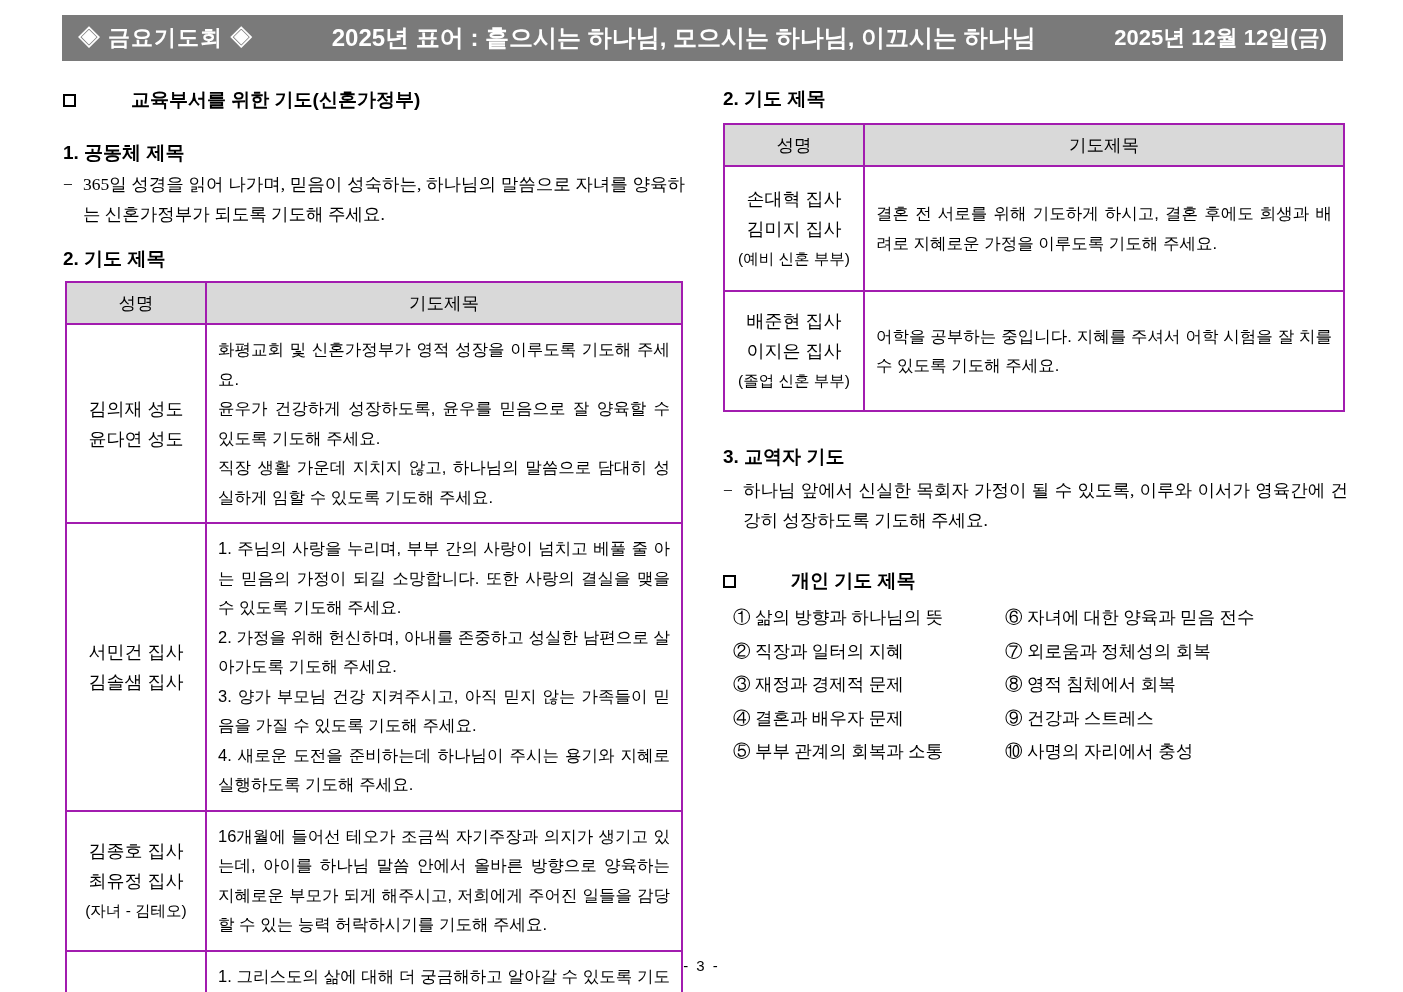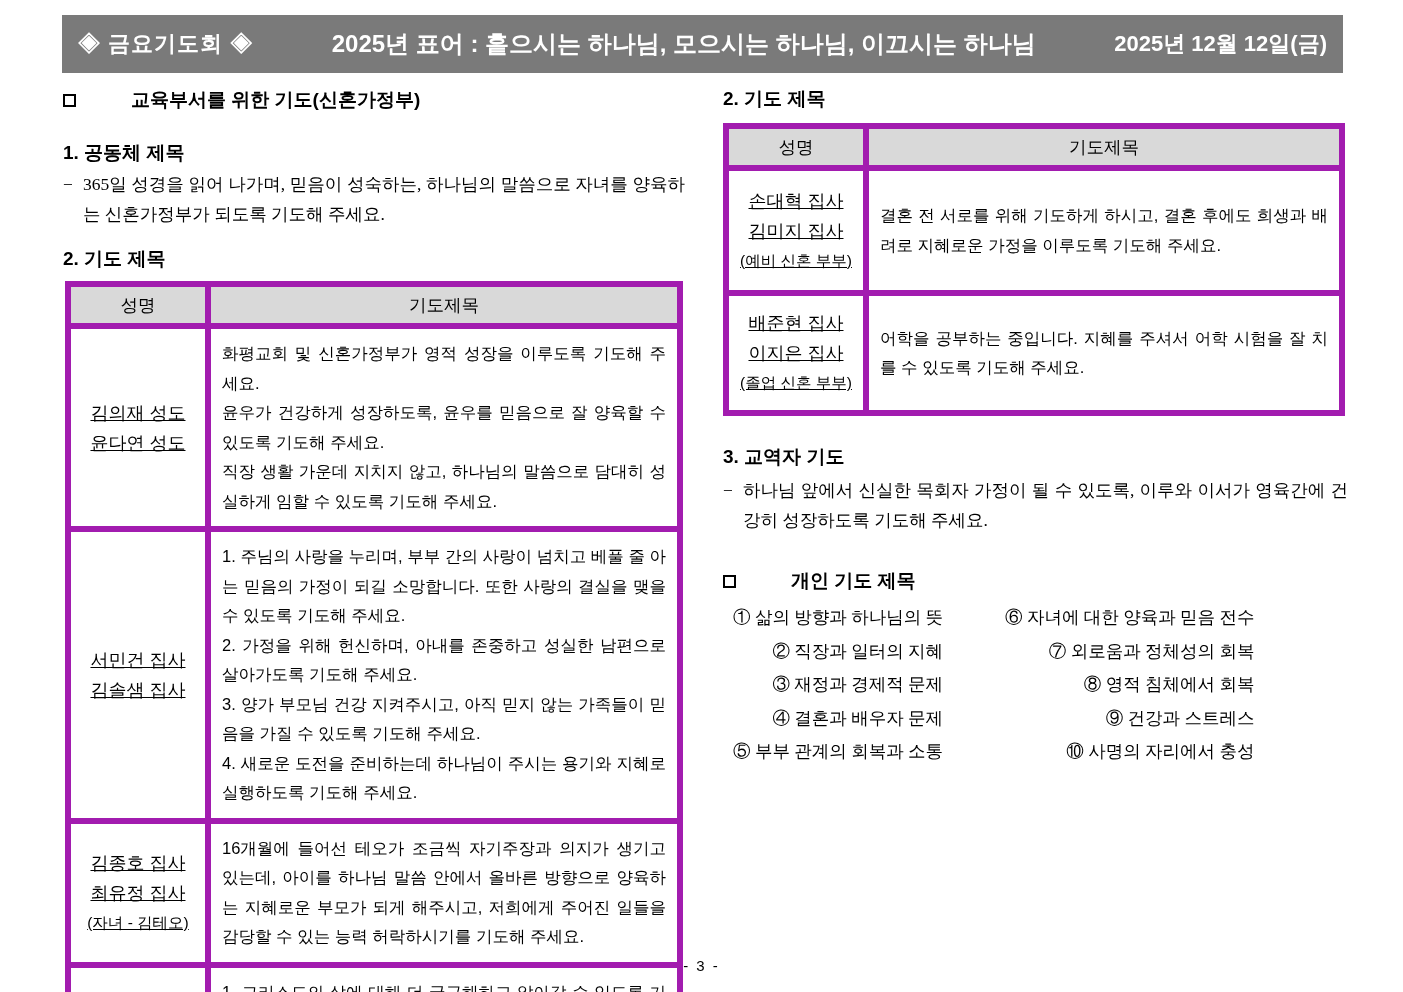--- a/index.html
+++ b/index.html
@@ -4,21 +4,21 @@
 <style>
   * { margin:0; padding:0; box-sizing:border-box; }
   html,body { background:#ffffff; }
   .page {
     position:relative; width:1403px; height:992px; background:#ffffff;
     font-family:"Liberation Sans", sans-serif; color:#000; overflow:hidden;
   }
 
   
   .header-bar {
-    position:absolute; left:62px; top:15px; width:1281px; height:58px;
+    position:absolute; left:62px; top:15px; width:1281px; height:46px;
     background:#7a7a7a; color:#fff; font-weight:bold;
     display:flex; align-items:center; justify-content:space-between;
     padding:0 16px;
   }
   .hb-title { font-size:22px; letter-spacing:1px; white-space:nowrap; }
   .hb-motto { font-size:24px; white-space:nowrap; }
   .hb-date  { font-size:22px; white-space:nowrap; }
 
   
   .sec-heading {
@@ -37,39 +37,39 @@
   }
   .dash-item .dash { flex:0 0 auto; margin-right:10px; }
   .dash-item .dtext { flex:1 1 auto; text-align:justify; }
 
   
   .ptable-wrap { position:absolute; }
   table.ptable {
     border-collapse:collapse; table-layout:fixed; border:2px solid #000;
     background:#fff;
   }
-  table.ptable td { border:6px solid #a21caf; vertical-align:middle;margin-top:48px; }
+  table.ptable td { border:2px solid #a21caf; vertical-align:middle;margin-top:48px; }
   .ptable .hdr td {
     background:#d9d9d9; text-align:center; font-size:17.5px; font-weight:normal;
   }
-  .name-cell { text-align:center; font-size:18px; line-height:30px; padding:4px 2px;text-decoration:underline; }
+  .name-cell { text-align:center; font-size:18px; line-height:30px; padding:4px 2px; }
   .name-cell .note { font-size:15.5px; }
   .prayer-cell {
     font-size:16.5px; line-height:29.5px; padding:10px 11px; text-align:justify;
   }
   .lt .hdr { height:42px; }
   .lt-r1 { height:150px; } .lt-r2 { height:237px; }
   .lt-r3 { height:118px; } .lt-r4 { height:127px; }
   .rt .hdr { height:42px; }
   .rt-r1 { height:125px; } .rt-r2 { height:120px; }
 
   
   .plist-col {
     position:absolute; font-family:"Liberation Serif", serif;
-    font-size:17.5px; line-height:33.5px; white-space:nowrap;text-align:right;
+    font-size:17.5px; line-height:33.5px; white-space:nowrap;
   }
 
   
   .footer {
     position:absolute; left:0; top:957px; width:1403px; text-align:center;
     font-size:15px; letter-spacing:2px;
   }
 </style>
 </head>
 <body>

